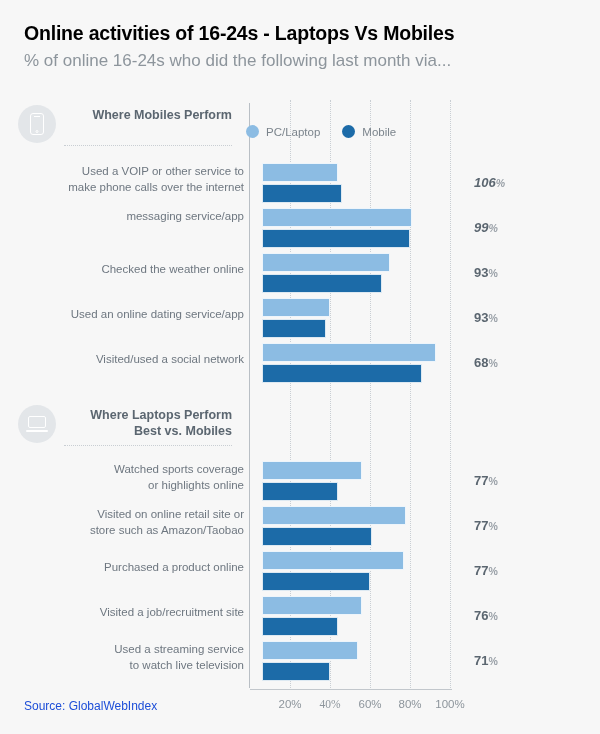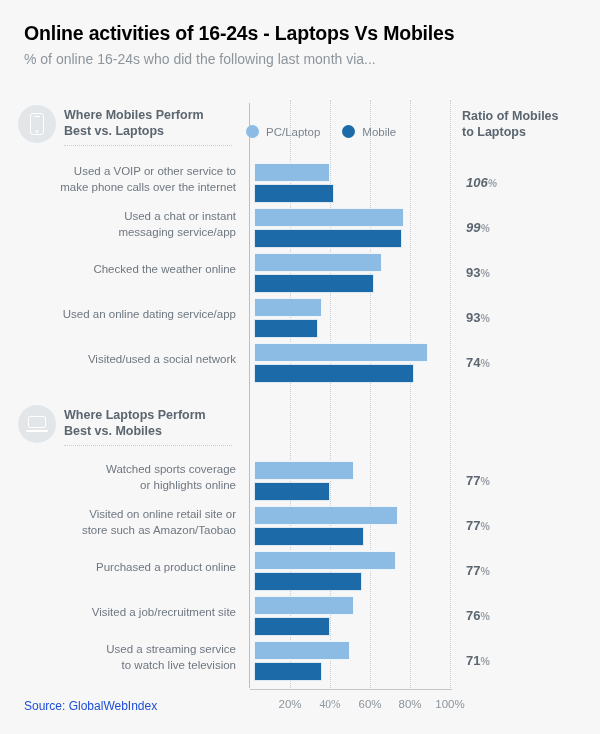--- a/index.html
+++ b/index.html
@@ -31,21 +31,21 @@
     font-size: 19.5px;
     font-weight: bold;
     color: #000000;
     letter-spacing: -0.2px;
     white-space: nowrap;
   }
   .chart-subtitle {
     position: absolute;
     left: 24px;
     top: 51px;
-    font-size: 14px;
+    font-size: 17px;
     color: #8d959c;
     white-space: nowrap;
   }
 
   
   .plot-area {
     position: absolute;
     left: 250px;
     top: 100px;
     width: 200px;
@@ -156,21 +156,21 @@
     width: 22px;
     height: 2.4px;
     background: #ffffff;
     border-radius: 1px;
   }
   .section-title {
     position: absolute;
     left: 46px;
     top: 2px;
     width: 168px;
-    text-align: left;
+    text-align: right;
     font-size: 12.5px;
     font-weight: bold;
     line-height: 16px;
     color: #5b6670;
   }
   .section-rule {
     position: absolute;
     left: 46px;
     top: 40px;
     width: 168px;
@@ -211,21 +211,21 @@
     width: 120px;
     font-size: 12.5px;
     font-weight: bold;
     line-height: 16px;
     color: #5b6670;
   }
 
   
   .row {
     position: absolute;
-    left: 4px;
+    left: 12px;
     width: 488px;
     padding-left: 18px;
   }
   .row-label {
     position: absolute;
     left: 18px;
     top: 0;
     width: 214px;
     text-align: right;
     font-size: 11.5px;
@@ -295,48 +295,42 @@
       <div class="legend-item">
         <span class="legend-dot" style="background: rgb(140, 188, 227);"></span>
         <span class="legend-label">PC/Laptop</span>
       </div>
       <div class="legend-item">
         <span class="legend-dot" style="background: rgb(28, 107, 168);"></span>
         <span class="legend-label">Mobile</span>
       </div>
     </div>
 
-  <div class="ratio-header">
-    <div>Ratio of Mobiles</div>
-    <div>to Laptops</div>
-  </div>
 
   <div id="body-content">
       <div class="section" style="top: 105px; height: 42px;">
         <div class="section-icon">
           <div class="phone-glyph"></div>
         </div>
         <div class="section-title">
           <div>Where Mobiles Perform</div>
-          <div>Best vs. Laptops</div>
         </div>
         <div class="section-rule"></div>
       </div>
       <div class="row" style="top: 163px; height: 42px;">
         <div class="row-label">
           <div>Used a VOIP or other service to</div>
           <div>make phone calls over the internet</div>
         </div>
         <div class="bar bar-laptop" style="left: 250px; width: 76px; background: rgb(140, 188, 227);"></div>
         <div class="bar bar-mobile" style="left: 250px; width: 80px; background: rgb(28, 107, 168);"></div>
         <div class="ratio-value" style="top: 12px; font-style: italic;"><span>106</span><span class="pct">%</span></div>
       </div>
       <div class="row" style="top: 208px; height: 42px;">
         <div class="row-label">
-          <div>Used a chat or instant</div>
           <div>messaging service/app</div>
         </div>
         <div class="bar bar-laptop" style="left: 250px; width: 150px; background: rgb(140, 188, 227);"></div>
         <div class="bar bar-mobile" style="left: 250px; width: 148px; background: rgb(28, 107, 168);"></div>
         <div class="ratio-value" style="top: 12px; font-style: italic;"><span>99</span><span class="pct">%</span></div>
       </div>
       <div class="row" style="top: 253px; height: 42px;">
         <div class="row-label" style="top: 8px;">
           <div>Checked the weather online</div>
         </div>
@@ -351,21 +345,21 @@
         <div class="bar bar-laptop" style="left: 250px; width: 68px; background: rgb(140, 188, 227);"></div>
         <div class="bar bar-mobile" style="left: 250px; width: 64px; background: rgb(28, 107, 168);"></div>
         <div class="ratio-value" style="top: 12px;"><span>93</span><span class="pct">%</span></div>
       </div>
       <div class="row" style="top: 343px; height: 42px;">
         <div class="row-label" style="top: 8px;">
           <div>Visited/used a social network</div>
         </div>
         <div class="bar bar-laptop" style="left: 250px; width: 174px; background: rgb(140, 188, 227);"></div>
         <div class="bar bar-mobile" style="left: 250px; width: 160px; background: rgb(28, 107, 168);"></div>
-        <div class="ratio-value" style="top: 12px;"><span>74</span><span class="pct">%</span></div>
+        <div class="ratio-value" style="top: 12px;"><span>68</span><span class="pct">%</span></div>
       </div>
       <div class="section" style="top: 405px; height: 42px;">
         <div class="section-icon">
           <div class="laptop-glyph">
             <div class="screen"></div>
             <div class="base"></div>
           </div>
         </div>
         <div class="section-title">
           <div>Where Laptops Perform</div>

